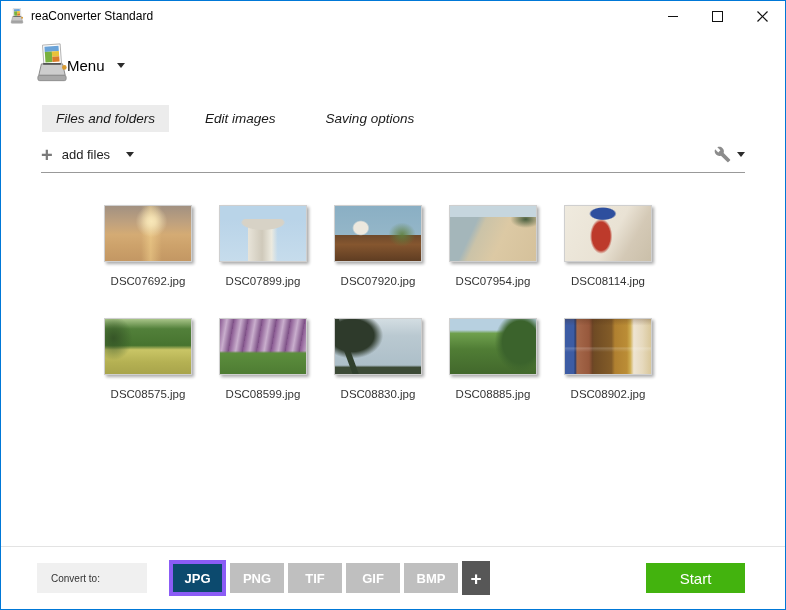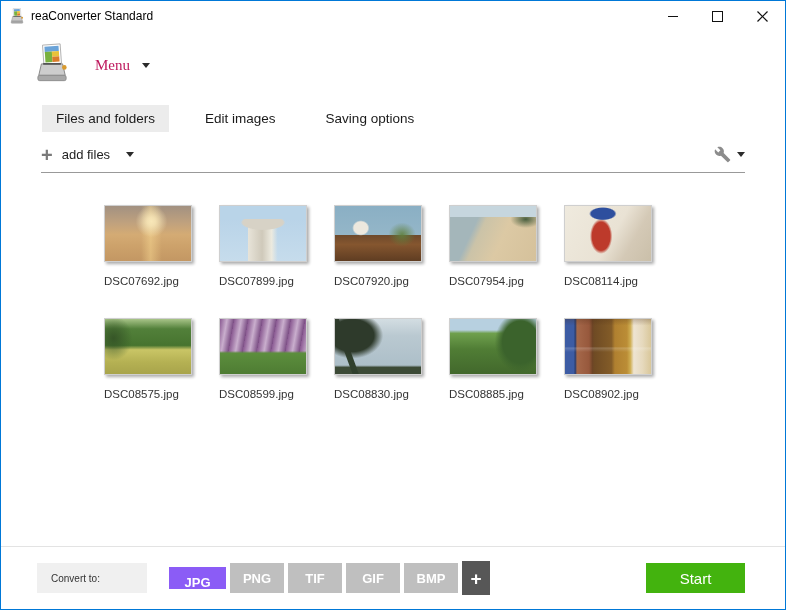--- a/index.html
+++ b/index.html
@@ -10,56 +10,56 @@
   .titlebar{height:30px;display:flex;align-items:center;justify-content:space-between;}
   .app-icon{margin-left:8px;display:flex;}
   .title-text{margin-left:6px;font-size:12px;color:#000;}
   .win-controls{margin-left:auto;display:flex;height:100%;}
   .win-btn{width:45px;height:100%;display:flex;align-items:center;justify-content:center;cursor:default;}
   .glyph-min{width:10px;border-top:1px solid #111;}
   .glyph-max{width:9px;height:9px;border:1px solid #111;}
 
   
   .menu-row{margin:12px 0 0 36px;display:flex;align-items:center;}
-  .menu-label{margin-left:28px;font-size:15px;color:#be185d;font-family:Liberation Serif, serif;}
+  .menu-label{font-size:15px;color:#000000;}
   .caret{width:0;height:0;border-left:4px solid transparent;border-right:4px solid transparent;border-top:5px solid #2b2b2b;display:inline-block;}
   .menu-caret{margin-left:12px;}
 
   
-  .tabs{margin:18px 0 0 41px;display:flex;}
+  .tabs{margin:18px 0 0 41px;display:flex;font-style:italic;}
   .tab{padding:6px 14px;font-size:13.5px;color:#1a1a1a;margin-right:22px;cursor:default;}
   .tab.active{background:#ececec;}
 
   
   .toolbar{margin:14px 40px 0;padding-bottom:9px;border-bottom:1px solid #999;display:flex;align-items:center;}
   .add-files{display:flex;align-items:center;}
   .plus-glyph{font-size:20px;font-weight:bold;color:#7a7a7a;line-height:14px;}
   .add-label{margin-left:9px;font-size:13px;color:#222;}
   .add-caret{margin-left:16px;}
   .spacer{flex:1;}
   .settings{display:flex;align-items:center;}
   .settings .caret{margin-left:6px;}
 
   
   .file-grid{margin:32px 0 0 60px;display:grid;grid-template-columns:repeat(5,115px);row-gap:31px;}
-  .file-item{width:88px;text-align:left;padding-left:43px;}
+  .file-item{width:88px;text-align:center;padding-left:43px;}
   .thumb{width:88px;height:57px;border:1px solid #cfcfcf;box-sizing:border-box;box-shadow:2px 2px 3px rgba(0,0,0,0.33);}
   .fname{margin-top:13px;font-size:11.5px;color:#333;white-space:nowrap;}
 
   
   .status-line{position:absolute;left:48px;top:512px;font-size:12.5px;color:#8c8c8c;}
   .status-line span{margin-right:4px;}
   .status-num{font-weight:bold;color:#4d4d4d;}
 
   
   .bottom-bar{position:absolute;left:0;right:0;bottom:0;height:62px;border-top:1px solid #e3e3e3;display:flex;align-items:center;background:#fff;}
   .convert-box{margin-left:36px;width:110px;height:30px;background:#f0f0f0;display:flex;align-items:center;padding-left:14px;box-sizing:border-box;font-size:10px;color:#333;}
   .format-row{display:flex;align-items:center;margin-left:22px;}
   .fmt-btn{width:54px;height:30px;margin-right:4px;background:#bfbfbf;color:#fff;font-weight:bold;font-size:13px;border:none;font-family:inherit;cursor:default;}
-  .fmt-btn.active{background:#8b5cf6;border:7px solid #8b5cf6;width:57px;height:22px;}
+  .fmt-btn.active{background:#0c4a6e;border:4px solid #8b5cf6;width:57px;height:36px;}
   .plus-btn{width:28px;height:34px;background:#575757;color:#fff;font-size:19px;font-weight:bold;border:none;font-family:inherit;line-height:1;cursor:default;}
   .start-btn{margin-left:auto;margin-right:40px;width:99px;height:30px;background:#43b30e;color:#fff;font-size:15px;border:none;font-family:inherit;cursor:default;}
 </style>
 </head>
 <body>
 
 <div class="window">
 
   <div class="titlebar">
     <span class="app-icon">

